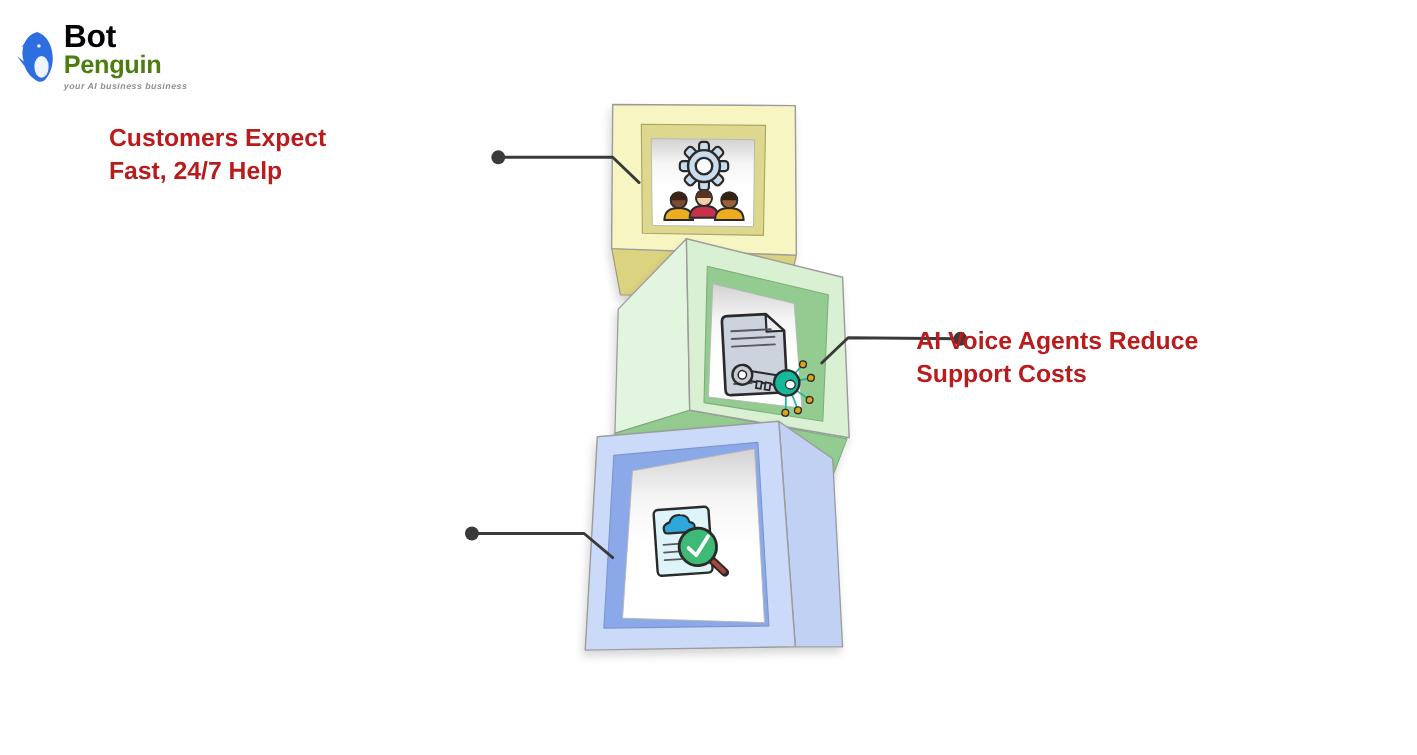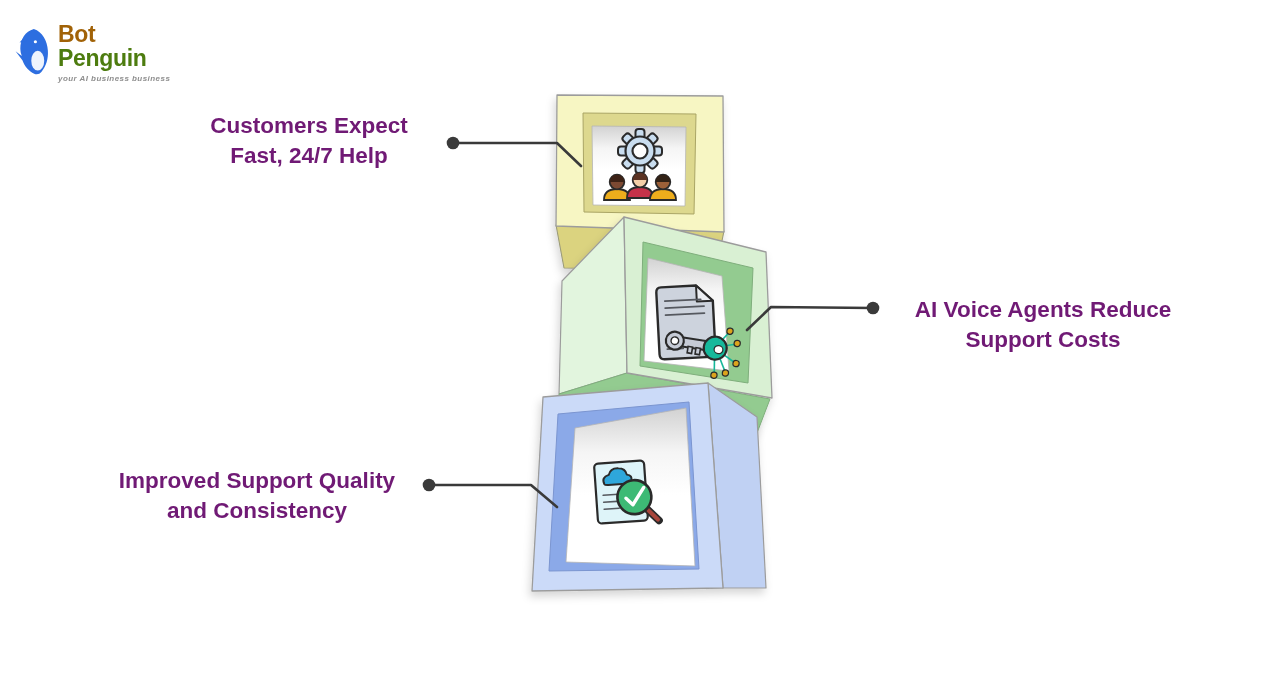--- a/index.html
+++ b/index.html
@@ -20,41 +20,40 @@
   .logo {
     position: absolute;
     top: 22px;
     left: 14px;
     display: flex;
     align-items: flex-start;
   }
   .logo-mark { width: 38px; height: 56px; margin-top: 2px; }
   .logo-textcol { margin-left: 6px; display: flex; flex-direction: column; }
   .logo-bot {
-    font-size: 23px; font-weight: 800; letter-spacing: -0.3px;
-    color: #a16207; line-height: 24px;
+    font-size: 29px; font-weight: 800; letter-spacing: -0.3px;
+    color: #000000; line-height: 24px;
   }
   .logo-penguin {
     font-size: 23px; font-weight: 800; letter-spacing: -0.3px;
     color: #4d7c0f; line-height: 24px;
   }
   .logo-tagline {
     margin-top: 4px;
     font-size: 8px; font-style: italic; font-weight: 700;
     color: #8f8f8f; letter-spacing: 0.45px;
   }
   
   .callout {
     position: absolute;
     width: 420px;
-    text-align: center;
     font-size: 22.5px;
     font-weight: 700;
     line-height: 30px;
-    color: #701a75;
+    color: #b91c1c;
     white-space: pre-line;
   }
   .callout-top    { left: 99px;  top: 111px; }
   .callout-middle { left: 833px; top: 295px; }
   .callout-bottom { left: 47px;  top: 466px; }
 </style>
 </head>
 <body>
 
 <div class="stage">
@@ -197,16 +196,14 @@
       <circle cx="453" cy="143" r="6.3"></circle>
       <circle cx="873" cy="308" r="6.3"></circle>
       <circle cx="429" cy="485" r="6.3"></circle>
     </g>
   </svg>
 
   <div class="callout callout-top">Customers Expect
 Fast, 24/7 Help</div>
   <div class="callout callout-middle">AI Voice Agents Reduce
 Support Costs</div>
-  <div class="callout callout-bottom">Improved Support Quality
-and Consistency</div>
 
 </div>
 
 </body></html>

